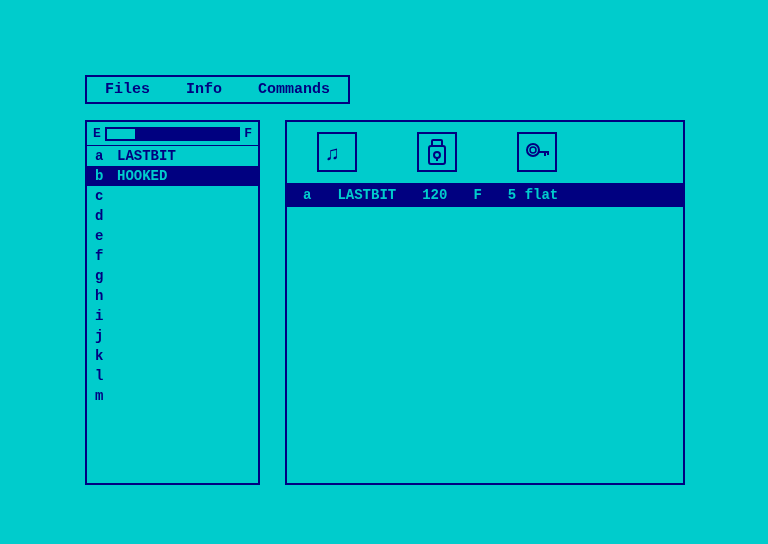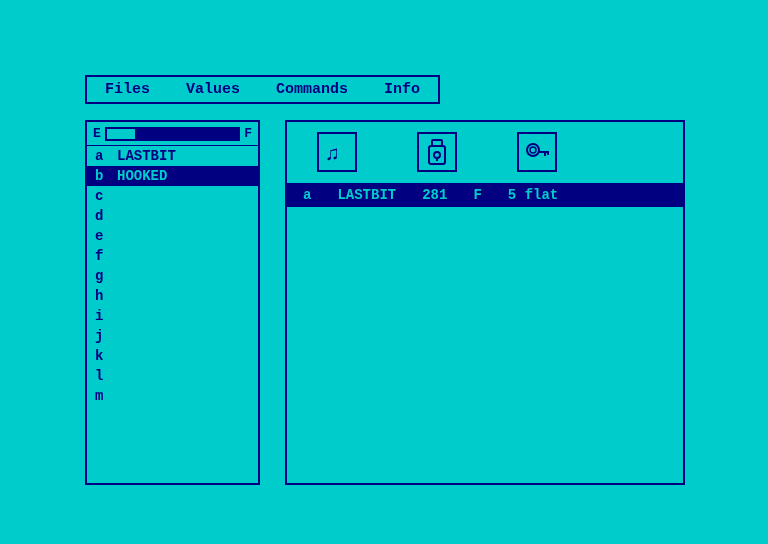--- a/index.html
+++ b/index.html
@@ -162,23 +162,22 @@
 
     .data-label {
       min-width: 14px;
     }
   </style>
 </head>
 <body>
 
 <div id="menu-bar">
   <div class="menu-item">Files</div>
-  <div class="menu-item">Values</div>
+  <div class="menu-item">Info</div>
   <div class="menu-item">Commands</div>
-  <div class="menu-item">Info</div>
 </div>
 
 <div id="left-panel">
 
   <div id="scroll-bar-row">
     <span id="scroll-label-e">E</span>
     <div id="scroll-bar">
       <div id="scroll-thumb"></div>
     </div>
     <span id="scroll-label-f">F</span>
@@ -265,17 +264,17 @@
         <line x1="16" y1="14" x2="26" y2="14" stroke="#000080" stroke-width="2"></line>
         <line x1="22" y1="14" x2="22" y2="18" stroke="#000080" stroke-width="2"></line>
         <line x1="25" y1="14" x2="25" y2="17" stroke="#000080" stroke-width="2"></line>
       </svg>
     </div>
   </div>
 
   <div id="data-row">
     <span class="data-cell data-label">a</span>
     <span class="data-cell">LASTBIT</span>
-    <span class="data-cell">281</span>
+    <span class="data-cell">120</span>
     <span class="data-cell">F</span>
     <span class="data-cell">5 flat</span>
   </div>
 </div>
 
 </body></html>

